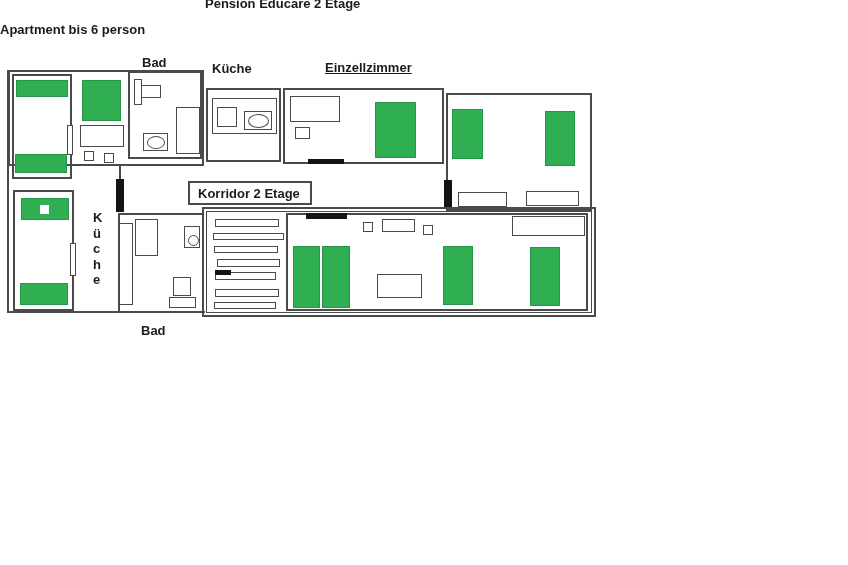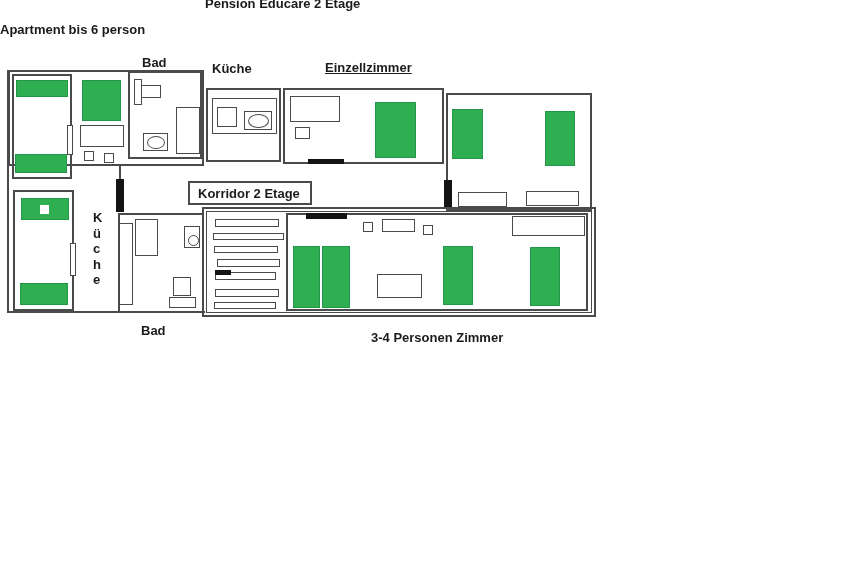--- a/index.html
+++ b/index.html
@@ -26,21 +26,20 @@
   <div class="abs lbl" style="left:0;top:22px;">Apartment bis 6 person</div>
   <div class="abs lbl" style="left:142px;top:55px;">Bad</div>
   <div class="abs lbl" style="left:212px;top:61px;">Küche</div>
   <div class="abs lbl" style="left:325px;top:60px;text-decoration:underline;">Einzellzimmer</div>
   <div class="abs lbl lbl-v" style="left:93px;top:210px;">K
 ü
 c
 h
 e</div>
   <div class="abs lbl" style="left:141px;top:323px;">Bad</div>
-  <div class="abs lbl" style="left:371px;top:330px;">3-4 Personen Zimmer</div>
 
   <div class="abs korridor-box" style="left:188px;top:181px;width:124px;height:24px;">
     <span class="lbl">Korridor 2 Etage</span>
   </div>
 
   <div class="abs wall" style="left:8px;top:70px;width:196px;height:96px;"></div>
   <div class="abs wline" style="left:7px;top:70px;width:2px;height:243px;"></div>
   <div class="abs wline" style="left:7px;top:311px;width:198px;height:2px;"></div>
 
   <div class="abs wall" style="left:12px;top:74px;width:60px;height:105px;"></div>

